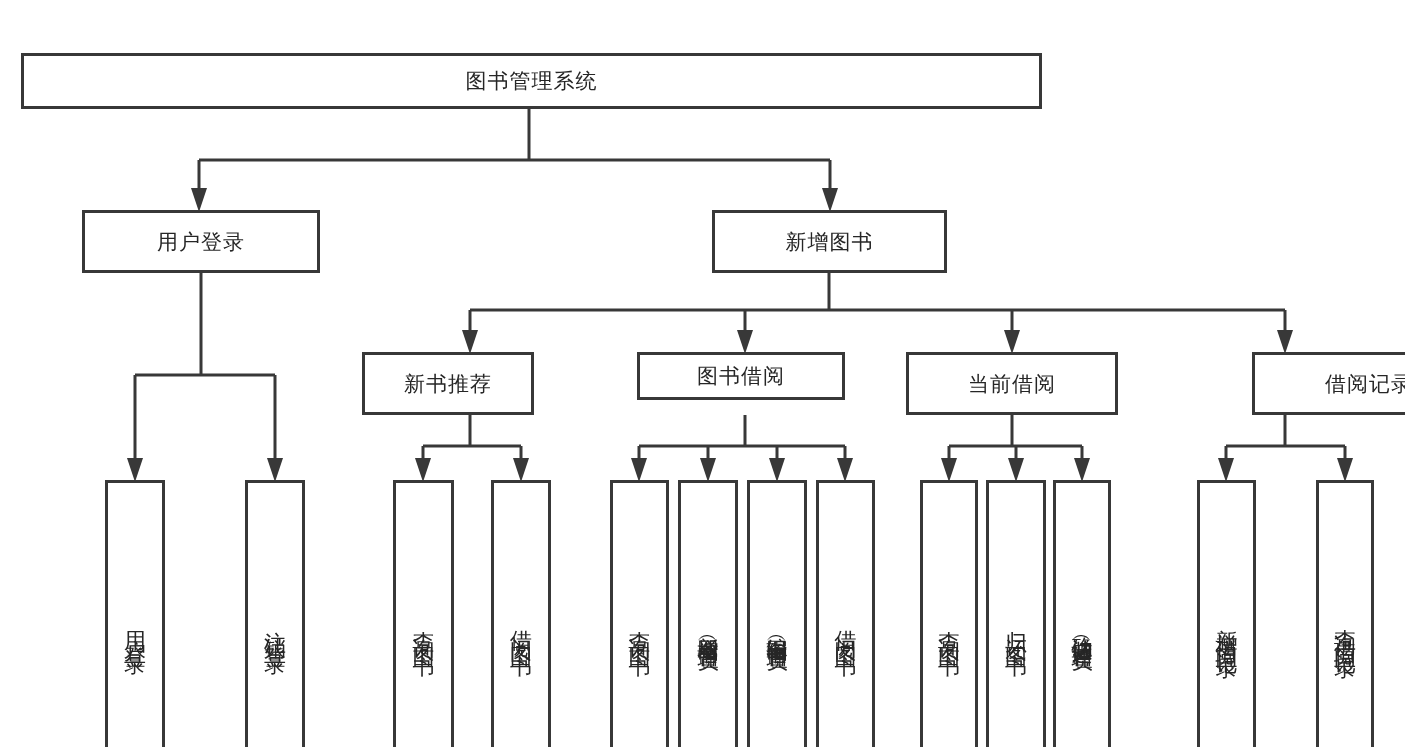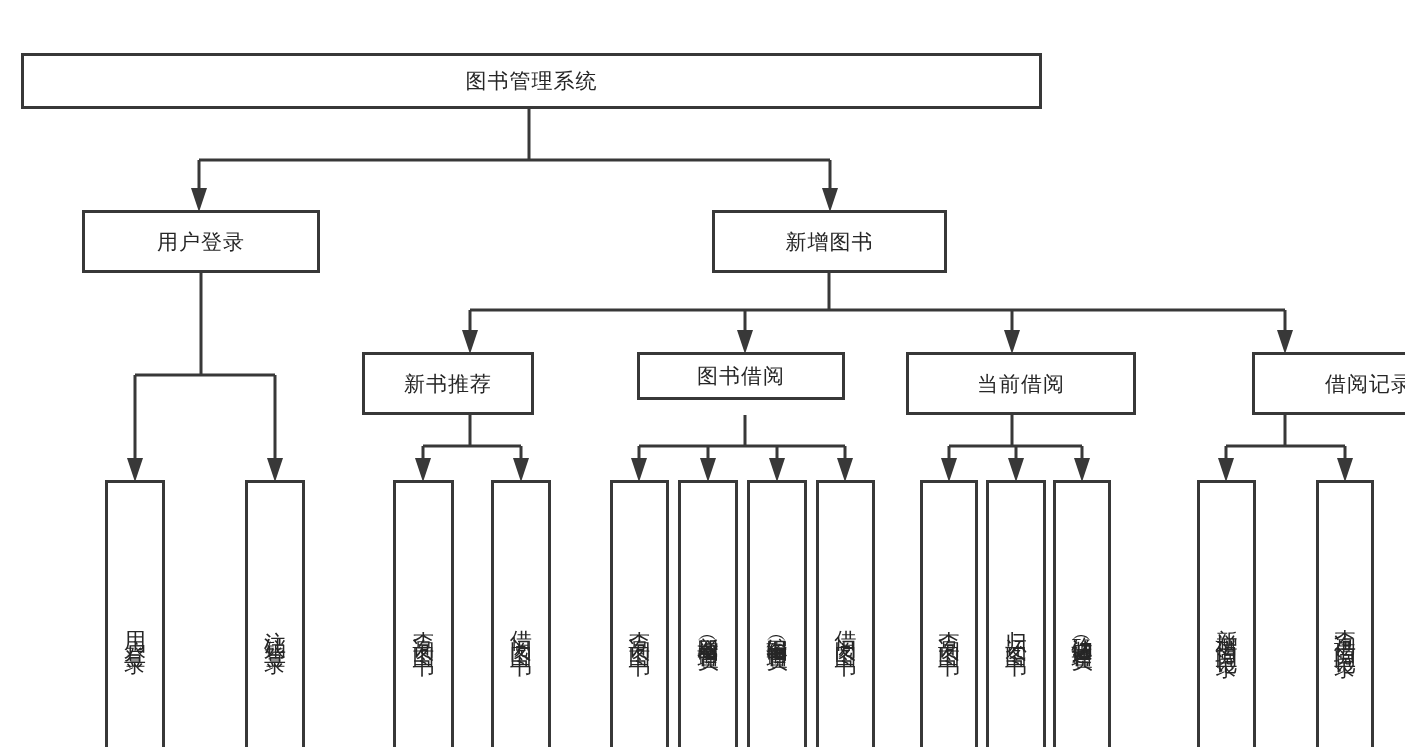--- a/index.html
+++ b/index.html
@@ -102,21 +102,21 @@
   <div class="box" style="left:712px; top:170px; width:235px; height:63px;">
     <span class="lbl">新增图书</span>
   </div>
 
   <div class="box" style="left:362px; top:312px; width:172px; height:63px;">
     <span class="lbl">新书推荐</span>
   </div>
   <div class="box" style="left:637px; top:312px; width:208px; height:48px;">
     <span class="lbl">图书借阅</span>
   </div>
-  <div class="box" style="left:906px; top:312px; width:230px; height:63px;">
+  <div class="box" style="left:906px; top:312px; width:212px; height:63px;">
     <span class="lbl">当前借阅</span>
   </div>
   <div class="box" style="left:1252px; top:312px; width:234px; height:63px;">
     <span class="lbl">借阅记录</span>
   </div>
 
   <div class="box vbox" style="left:105px; top:440px; width:60px; height:297px;">
     <span class="lbl">用户登录</span>
   </div>
   <div class="box vbox" style="left:245px; top:440px; width:60px; height:297px;">

